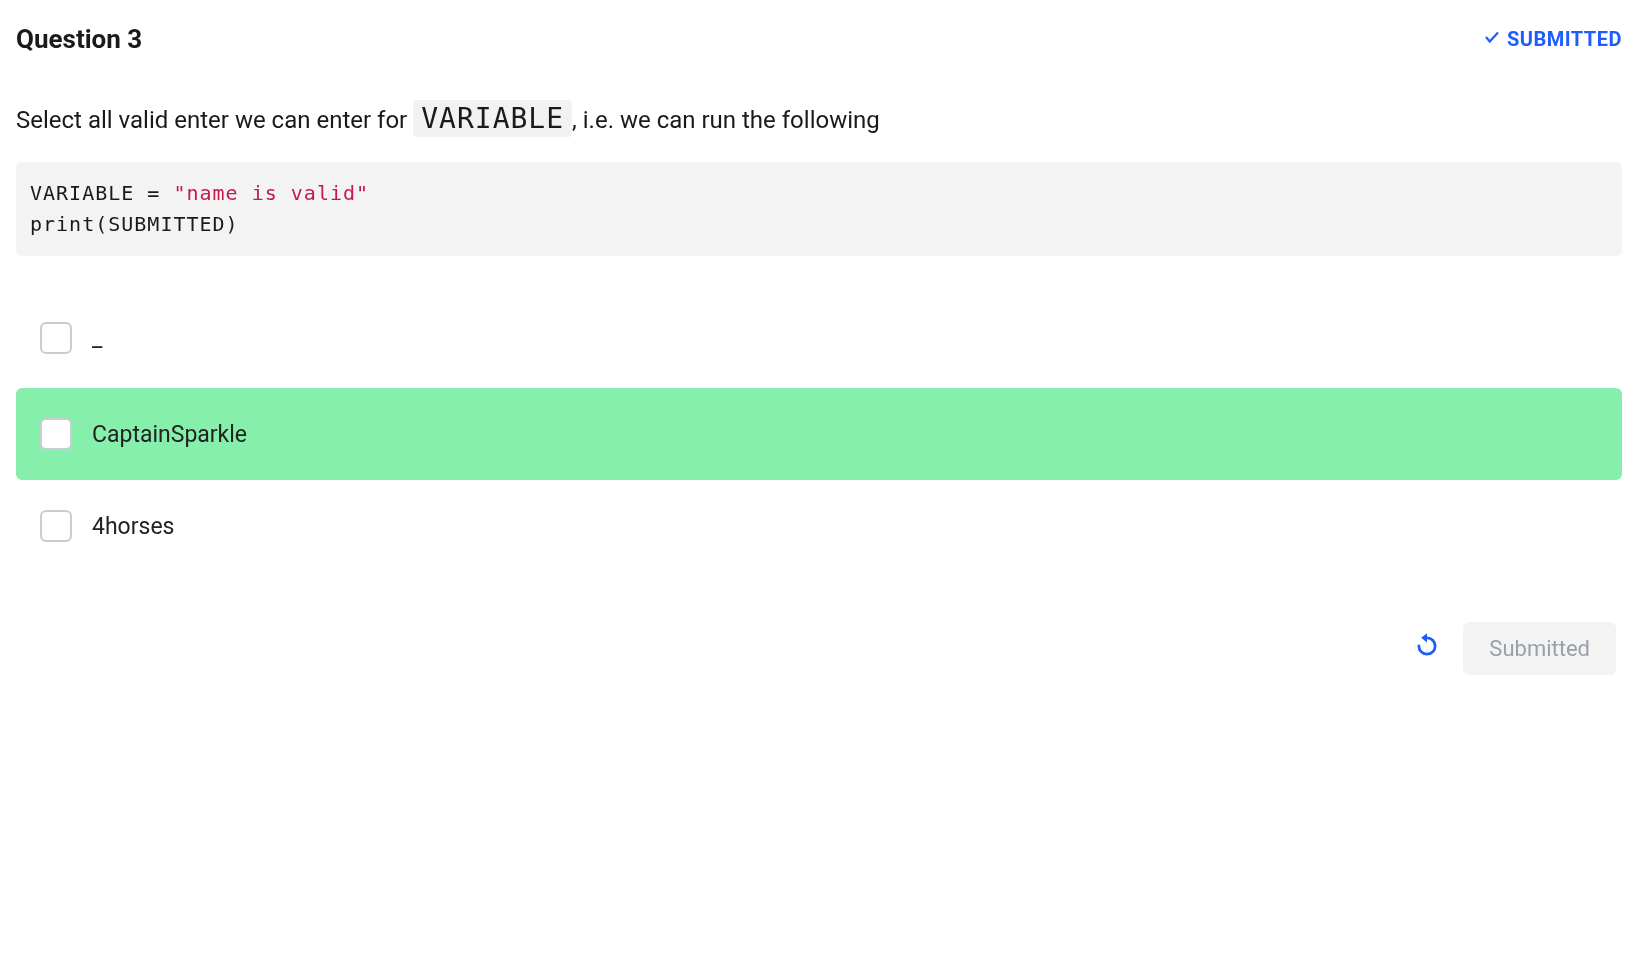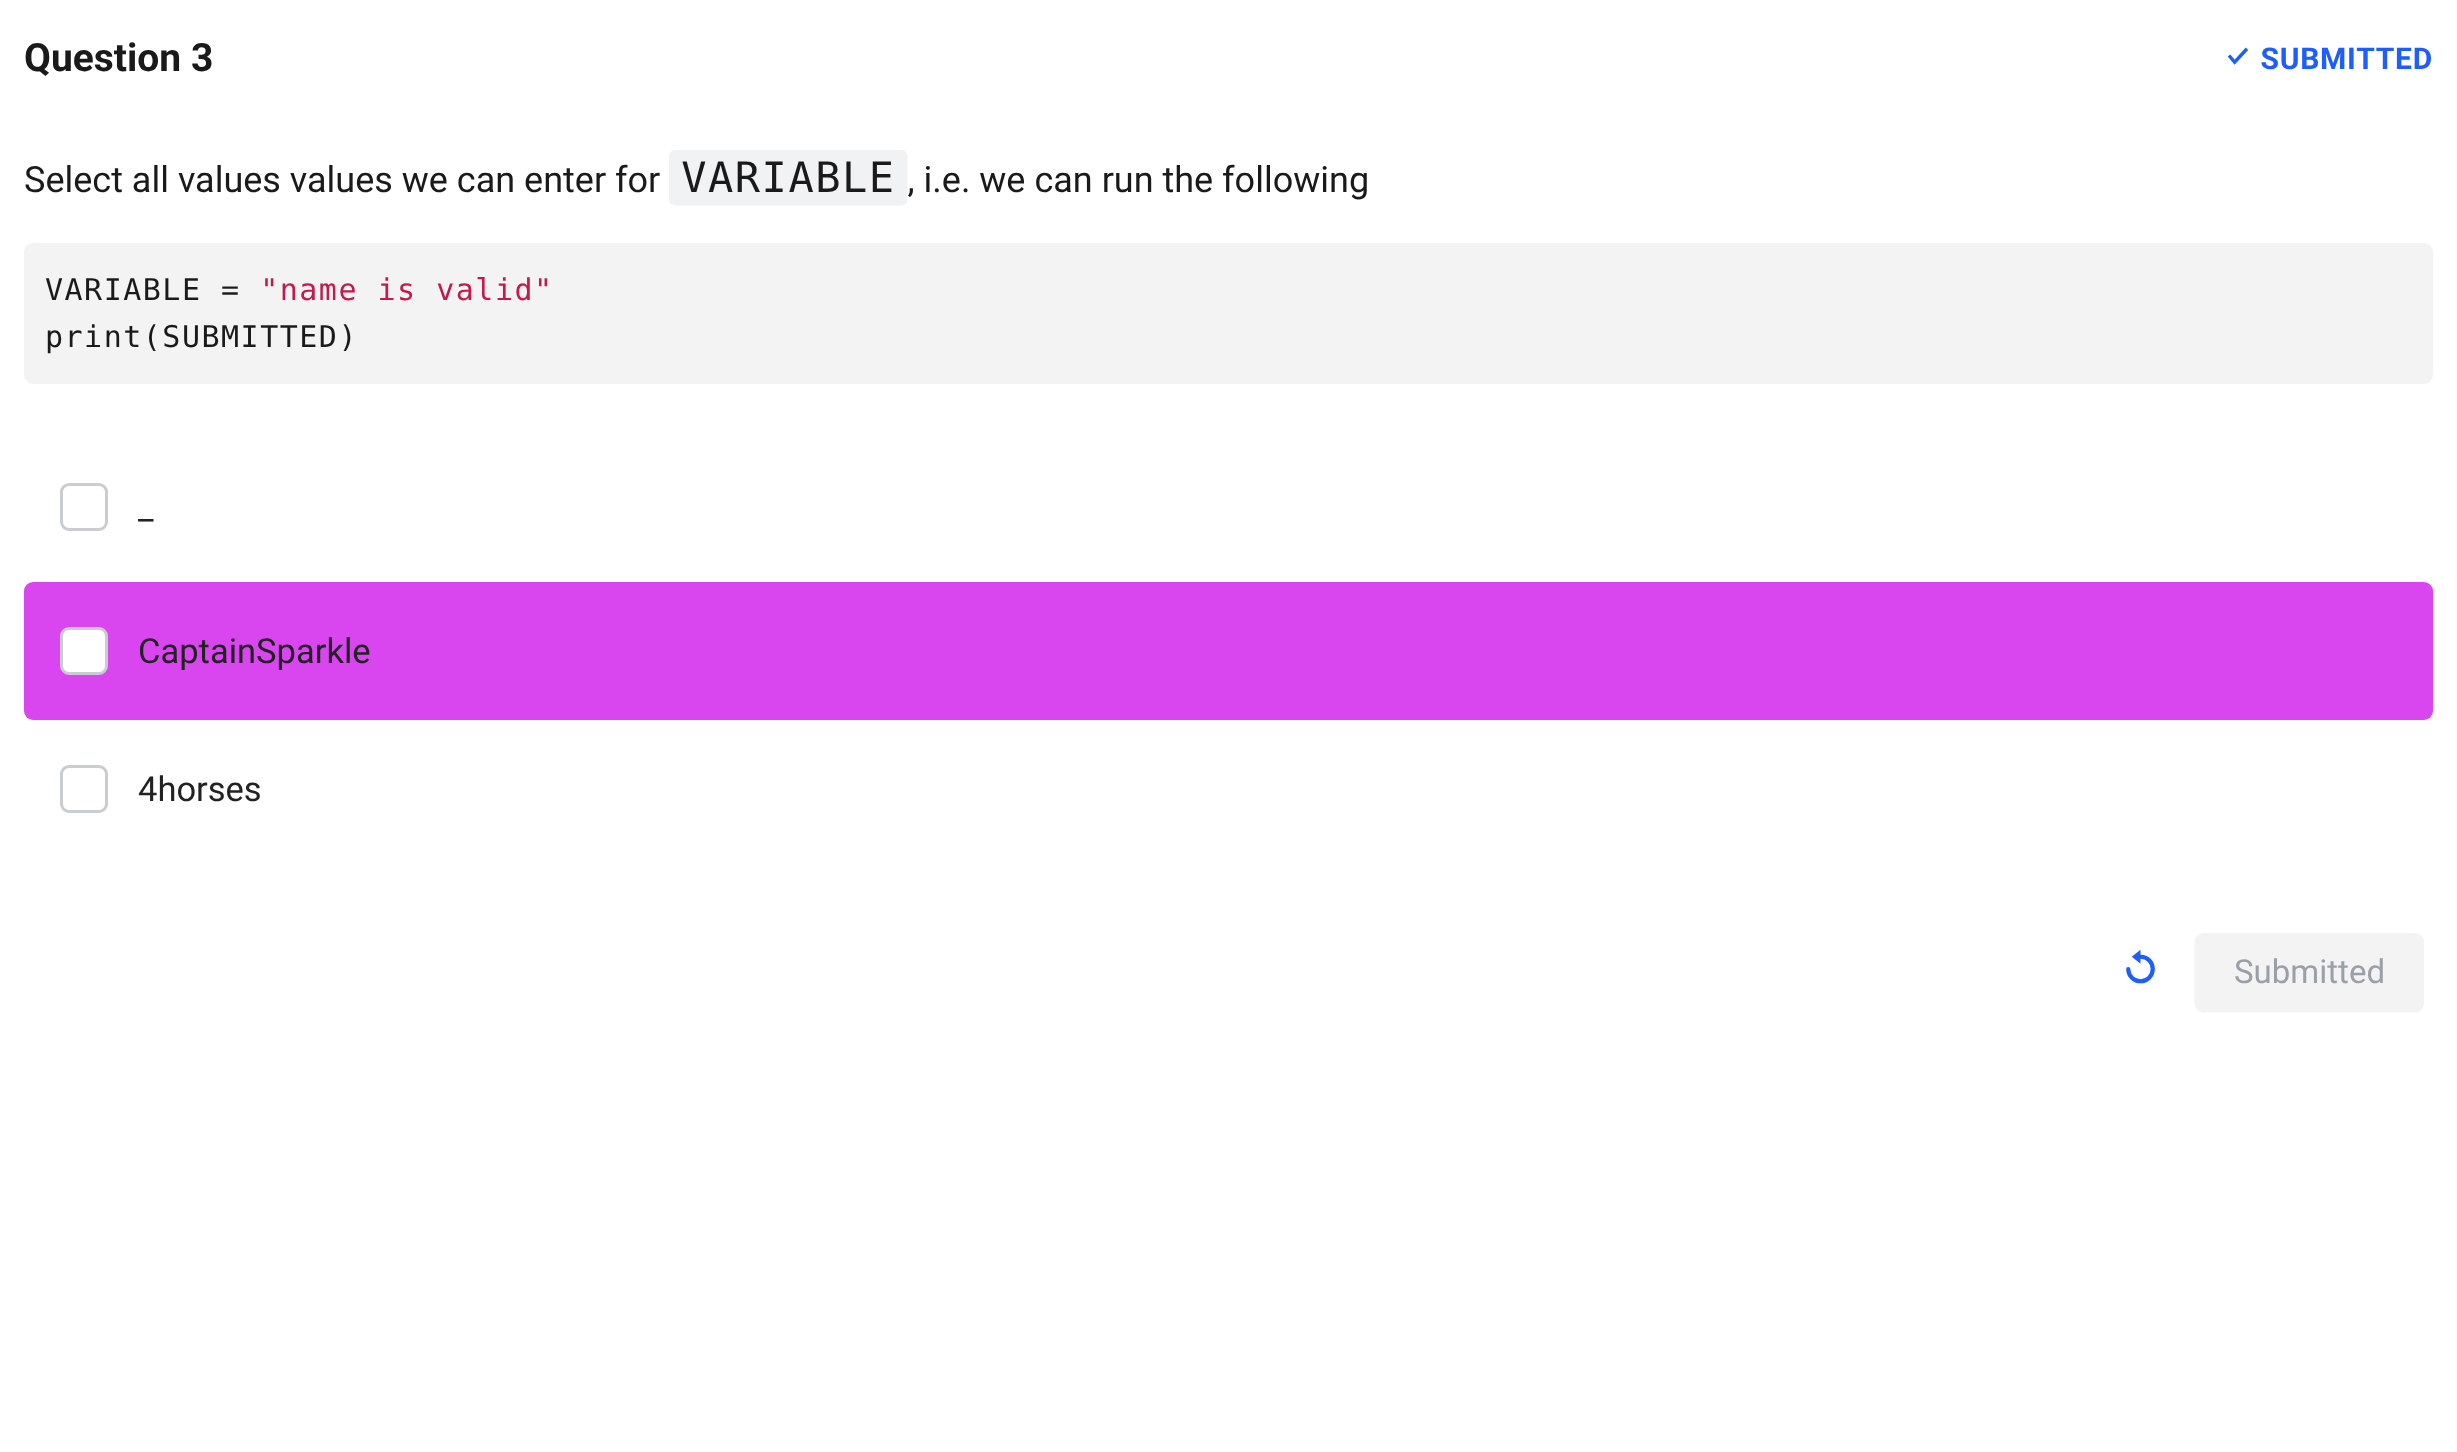--- a/index.html
+++ b/index.html
@@ -64,21 +64,21 @@
   .code-line { white-space: pre; }
   .tok-str { color: #c41a4b; }
   .options { display: flex; flex-direction: column; }
   .option-row {
     display: flex;
     align-items: center;
     gap: 20px;
     padding: 30px 24px;
     border-radius: 6px;
   }
-  .option-row.highlight { background: #d946ef; }
+  .option-row.highlight { background: #86efac; }
   .option-row + .option-row.highlight,
   .option-row.highlight + .option-row.highlight {
     margin-top: 4px;
   }
   .cb {
     width: 32px;
     height: 32px;
     border: 2px solid #c9ccd1;
     border-radius: 6px;
     background: #fff;
@@ -136,21 +136,21 @@
     <span class="check-icon">
       <svg viewBox="0 0 24 24">
           <polyline points="4 12 9 18 20 6"></polyline>
         </svg>
     </span>
     <span>SUBMITTED</span>
   </div>
 </div>
 
 <div class="prompt">
-  <span>Select all values values we can enter for </span>
+  <span>Select all valid enter we can enter for </span>
   <span class="inline-code">VARIABLE</span><span>, i.e. we can run the following</span>
 </div>
 
 <div class="code-block">
   <div class="code-line"><span>VARIABLE = </span><span class="tok-str">"name is valid"</span></div>
   <div class="code-line">print(SUBMITTED)</div>
 </div>
 
 <div class="options" id="options-container">
     <div class="option-row">

